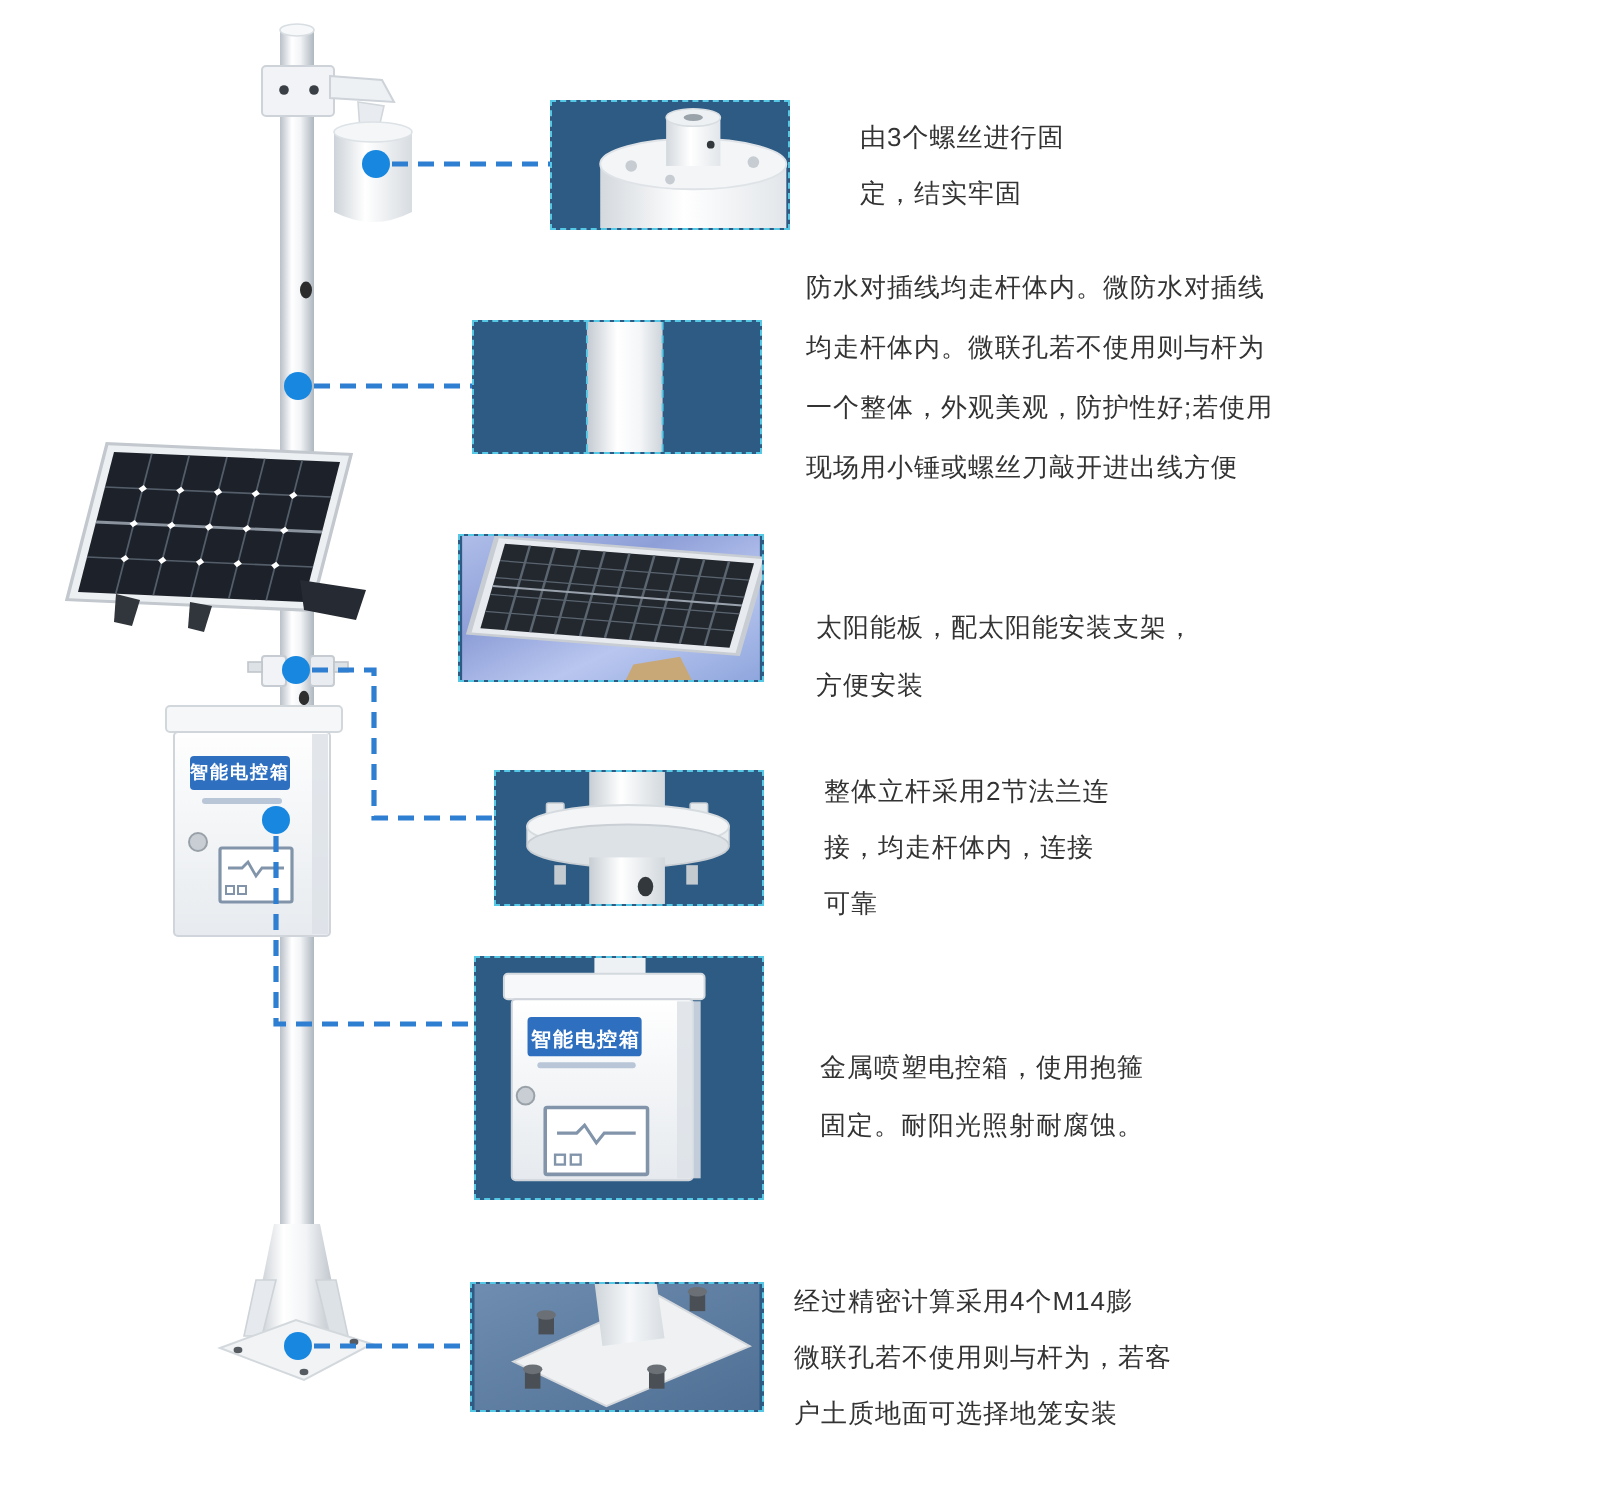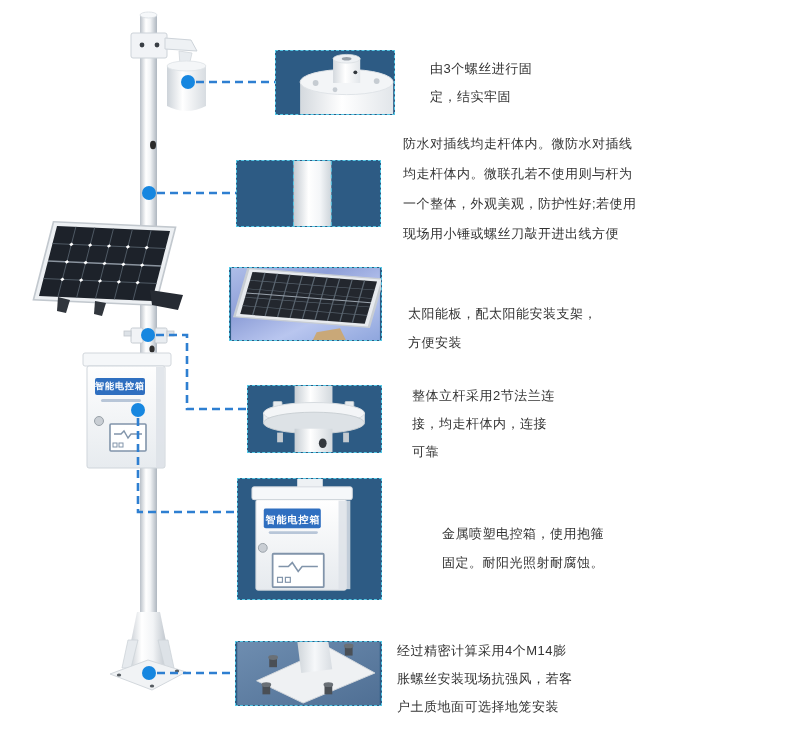--- a/index.html
+++ b/index.html
@@ -312,18 +312,18 @@
 一个整体，外观美观，防护性好;若使用
 现场用小锤或螺丝刀敲开进出线方便</div>
 
 <div class="callout-text" style="left:408px;top:283px;width:330px;margin-top:16px;">太阳能板，配太阳能安装支架，
 方便安装</div>
 
 <div class="callout-text" style="left:412px;top:382px;width:250px;line-height:28px;">整体立杆采用2节法兰连
 接，均走杆体内，连接
 可靠</div>
 
-<div class="callout-text" style="left:410px;top:519px;width:290px;margin-left:32px;">金属喷塑电控箱，使用抱箍
+<div class="callout-text" style="left:410px;top:519px;width:290px;">金属喷塑电控箱，使用抱箍
 固定。耐阳光照射耐腐蚀。</div>
 
 <div class="callout-text" style="left:397px;top:637px;width:350px;line-height:28px;">经过精密计算采用4个M14膨
-胀螺丝安装现场抗强风，若客
+微联孔若不使用则与杆为，若客
 户土质地面可选择地笼安装</div>
 
 </body></html>

